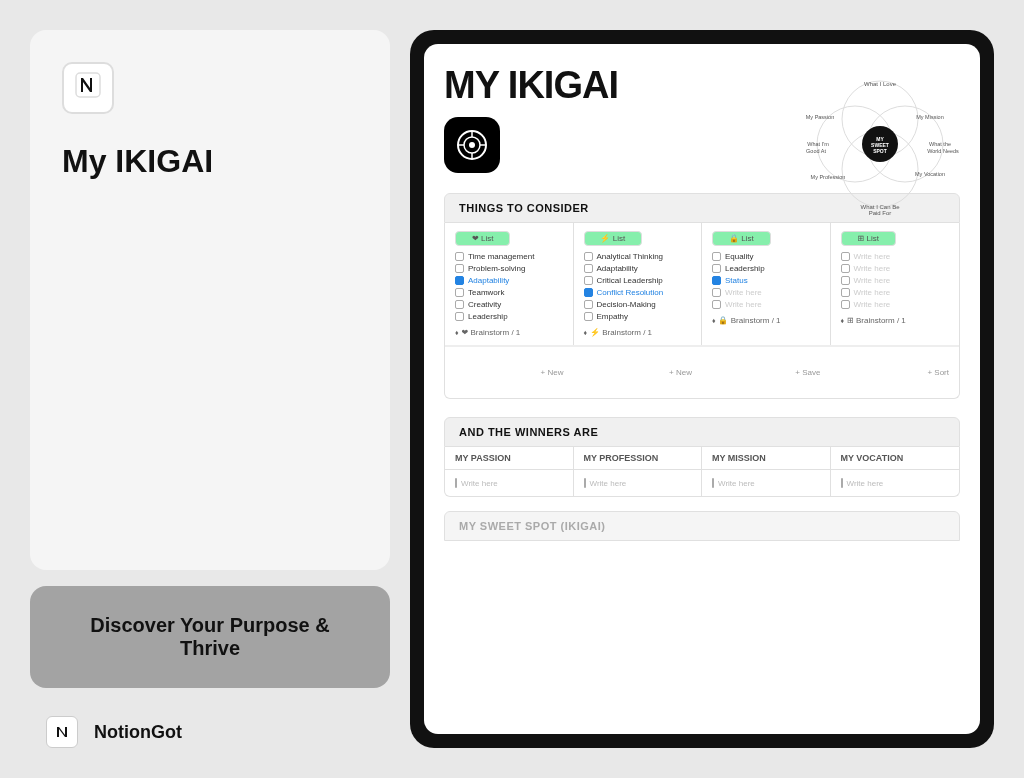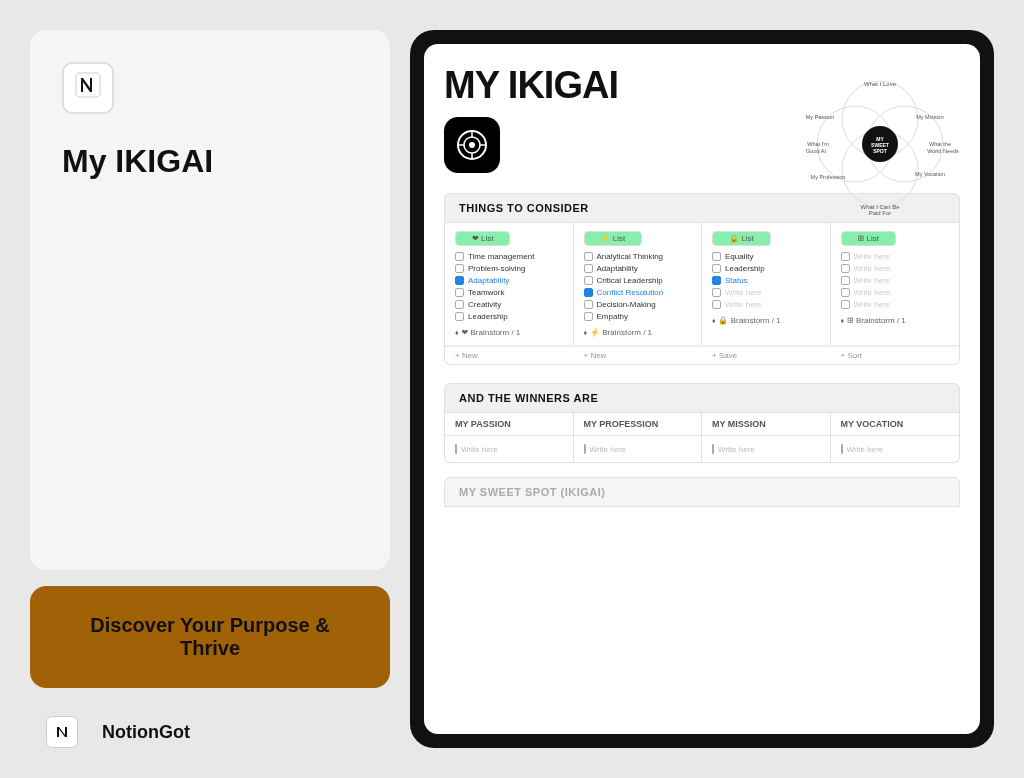--- a/index.html
+++ b/index.html
@@ -59,37 +59,37 @@
       color: #000;
       font-family: Georgia, serif;
     }
     .left-title {
       font-size: 32px;
       font-weight: 800;
       color: #111;
       line-height: 1.2;
     }
     .left-bottom-card {
-      background: #a16207;
+      background: #a3a3a3;
       border-radius: 16px;
       padding: 28px 32px;
       display: flex;
       align-items: center;
       justify-content: center;
     }
     .left-subtitle {
       font-size: 20px;
       font-weight: 800;
       color: #111;
       text-align: center;
     }
     .brand-footer {
       display: flex;
       align-items: center;
-      gap: 24px;
+      gap: 16px;
       margin-top: 12px;
       padding-left: 16px;
     }
     .brand-n {
       width: 32px;
       height: 32px;
       background: #fff;
       border-radius: 6px;
       border: 1.5px solid #ccc;
       display: flex;
@@ -268,24 +268,24 @@
       margin-top: 4px;
     }
     .brainstorm-link::before {
       content: '♦';
       font-size: 7px;
     }
 
     .view-more {
       font-size: 8px;
       color: #999;
-      padding: 4px 10px;
+      padding: 21px 10px;
       border-top: 1px solid #eee;
       display: block;
-      text-align: left;
+      text-align: right;
     }
 
     
     .winners-section {
       margin-bottom: 14px;
     }
     .winners-table {
       border: 1px solid #e0e0e0;
       border-top: none;
       border-radius: 0 0 6px 6px;

